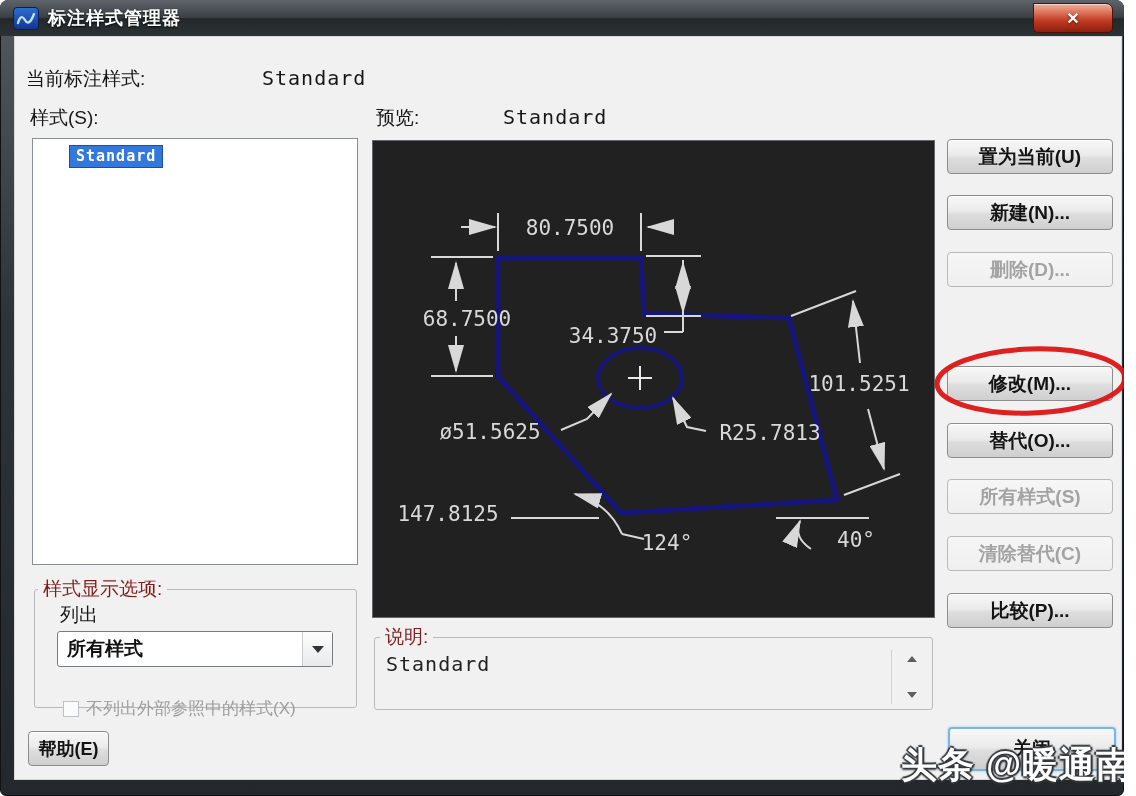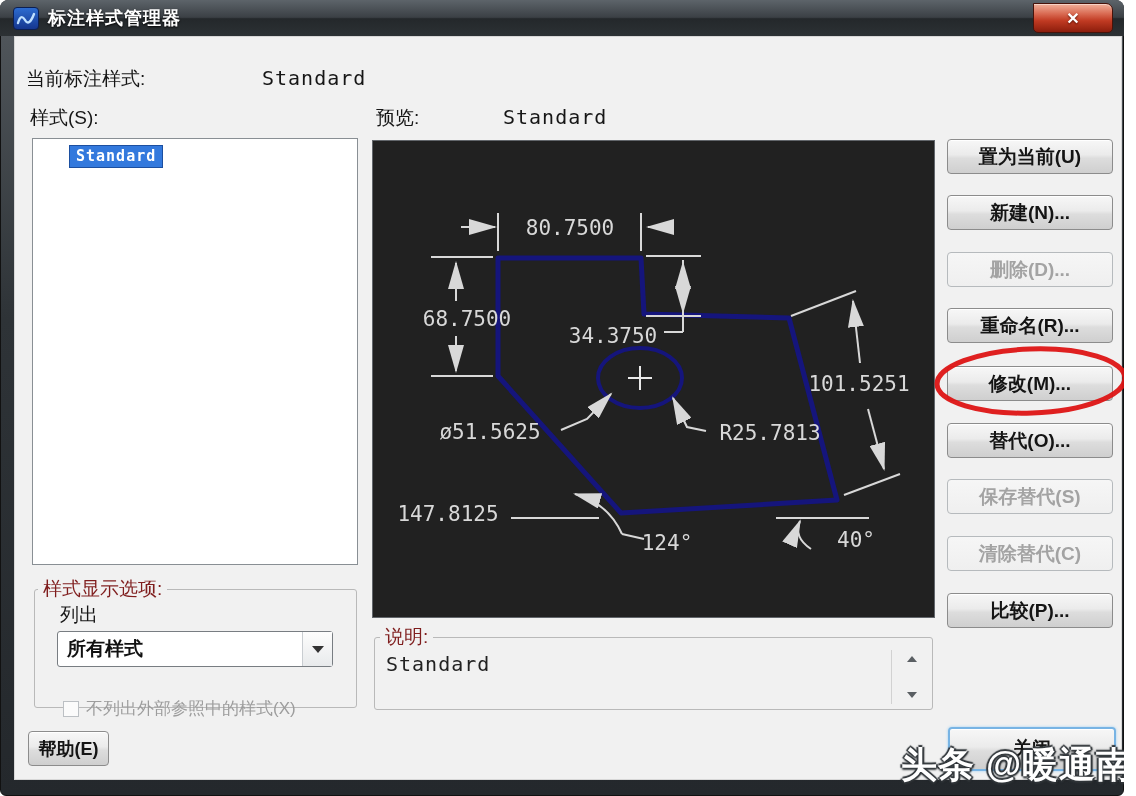--- a/index.html
+++ b/index.html
@@ -158,24 +158,23 @@
         <text x="397" y="299" text-anchor="middle">R25.7813</text>
         <text x="75" y="380" text-anchor="middle">147.8125</text>
         <text x="294" y="409" text-anchor="middle">124°</text>
         <text x="483" y="406" text-anchor="middle">40°</text>
       </svg>
     </div>
 
     <div class="btn" style="left:933px;top:103px;">置为当前(U)</div>
     <div class="btn disabled" style="left:933px;top:216px;">删除(D)...</div>
     <div class="btn" style="left:933px;top:159px;">新建(N)...</div>
-    <div class="btn" style="left:933px;top:272px;">重命名(R)...</div>
     <div class="btn" style="left:933px;top:330px;">修改(M)...</div>
     <div class="btn" style="left:933px;top:387px;">替代(O)...</div>
-    <div class="btn disabled" style="left:933px;top:443px;">保存替代(S)</div>
+    <div class="btn disabled" style="left:933px;top:443px;">所有样式(S)</div>
     <div class="btn disabled" style="left:933px;top:500px;">清除替代(C)</div>
     <div class="btn" style="left:933px;top:557px;">比较(P)...</div>
 
     <svg class="red-ellipse" viewBox="0 0 202 80">
       <ellipse cx="99" cy="39" rx="94" ry="32" fill="none" stroke="#dd1414" stroke-width="5" transform="rotate(-2 99 39)" opacity="0.95"></ellipse>
     </svg>
 
     <div class="groupbox" style="left:20px;top:553px;width:323px;height:119px;"></div>
     <div class="group-label" style="left:24px;top:540px;">样式显示选项:</div>
     <div class="lbl" style="left:46px;top:566px;">列出</div>

